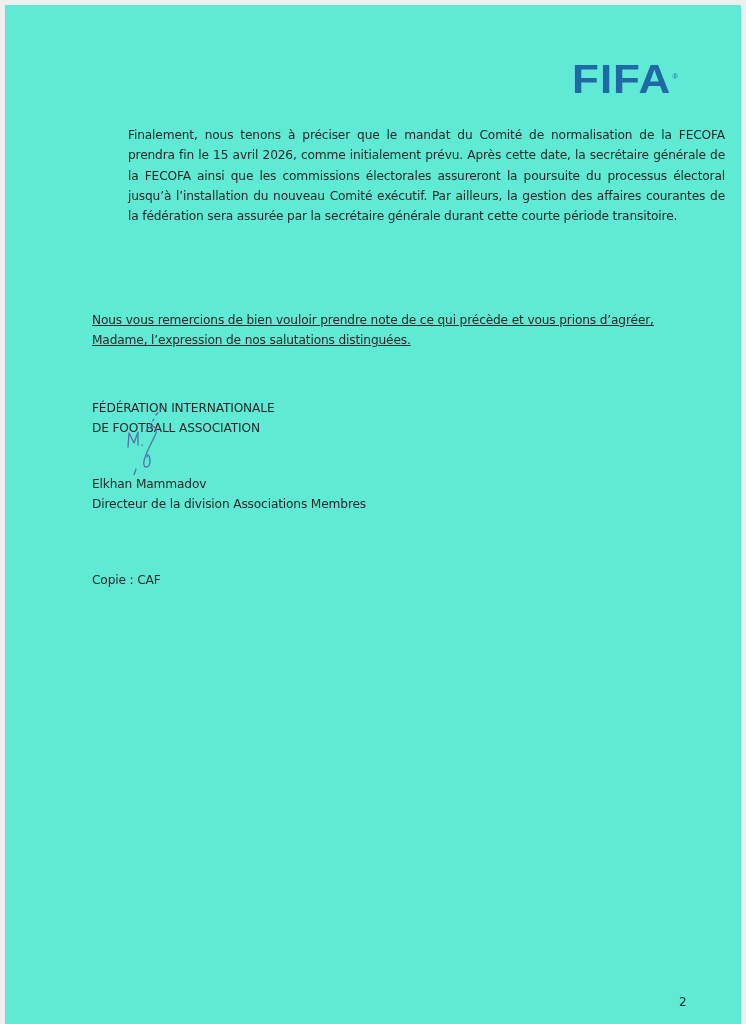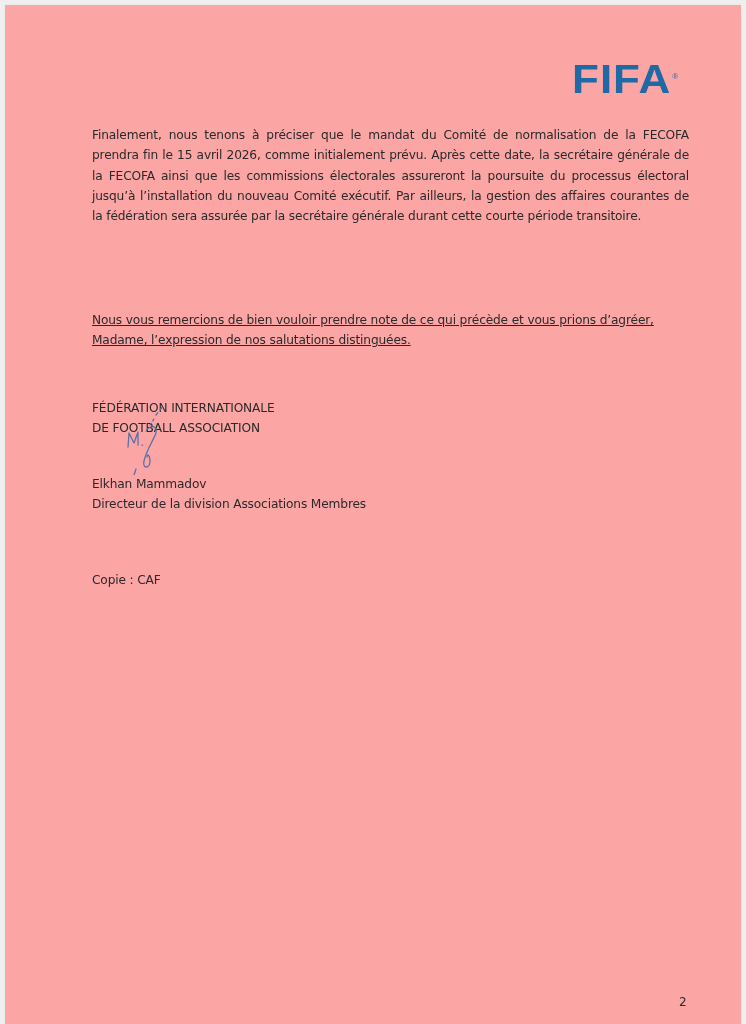--- a/index.html
+++ b/index.html
@@ -9,21 +9,21 @@
       height: 1024px;
       background: #efefef;
       overflow: hidden;
     }
     .page {
       position: absolute;
       left: 5px;
       top: 5px;
       width: 736px;
       height: 1019px;
-      background: #fca5a5;
+      background: #5eead4;
       box-shadow: 0 0 2px rgba(0,0,0,0.06);
     }
     .logo {
       position: absolute;
       left: 567px;
       top: 56px;
       font-family: "Liberation Sans", sans-serif;
       font-weight: bold;
       font-size: 44px;
       line-height: 40px;
@@ -48,21 +48,21 @@
       font-size: 12.2px;
       line-height: 20.3px;
       color: #2a2a2a;
       letter-spacing: -0.15px;
     }
     .justify {
       text-align: justify;
       text-align-last: left;
     }
     p { margin: 0; }
-    #para1 { top: 120px; }
+    #para1 { top: 120px; margin-left: 36px; }
     #para2 { top: 246px; }
     #para3 { top: 305px; text-decoration: underline; }
     #org { top: 361px; margin-top: 32px; }
     #sig-name { top: 469px; }
     #copy { top: 565px; }
     .signature {
       position: absolute;
       left: 115px;
       top: 390px;
       width: 70px;

